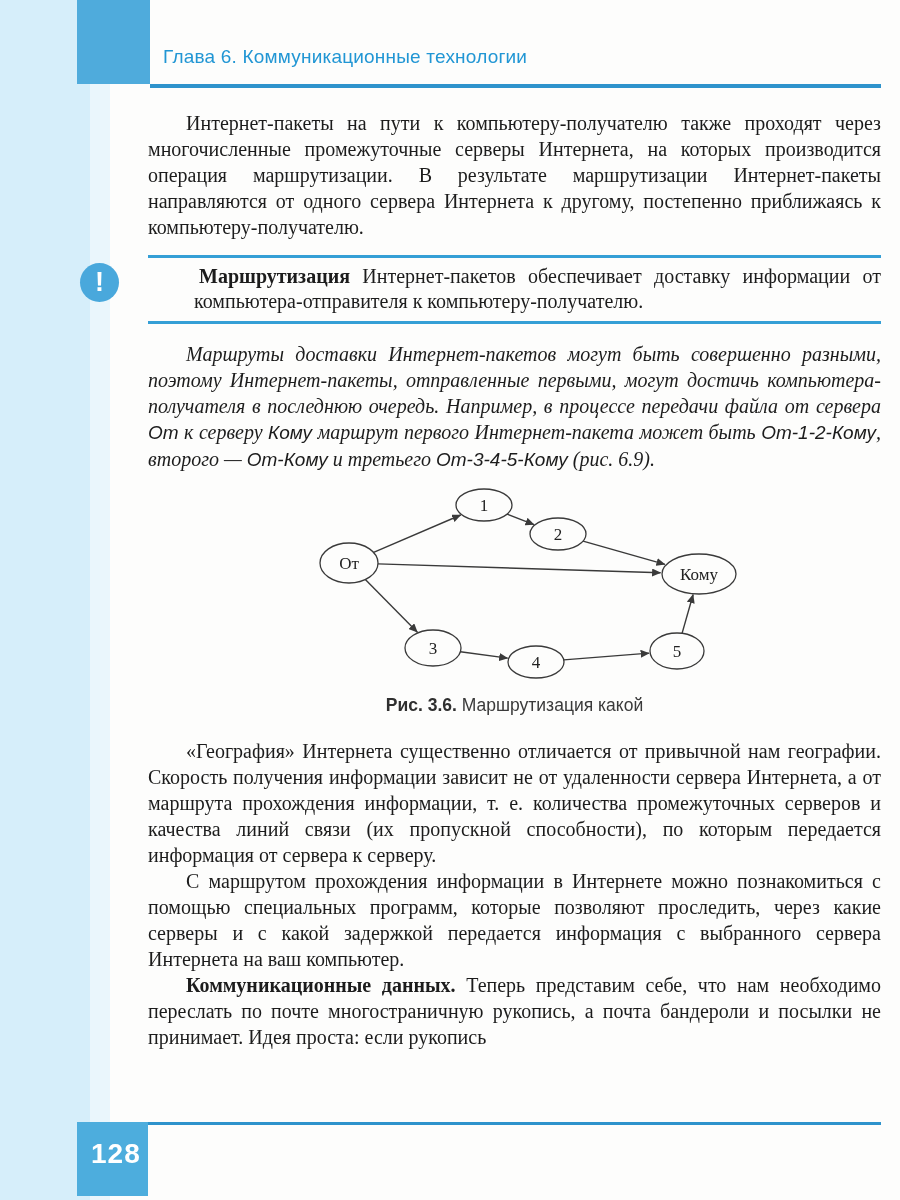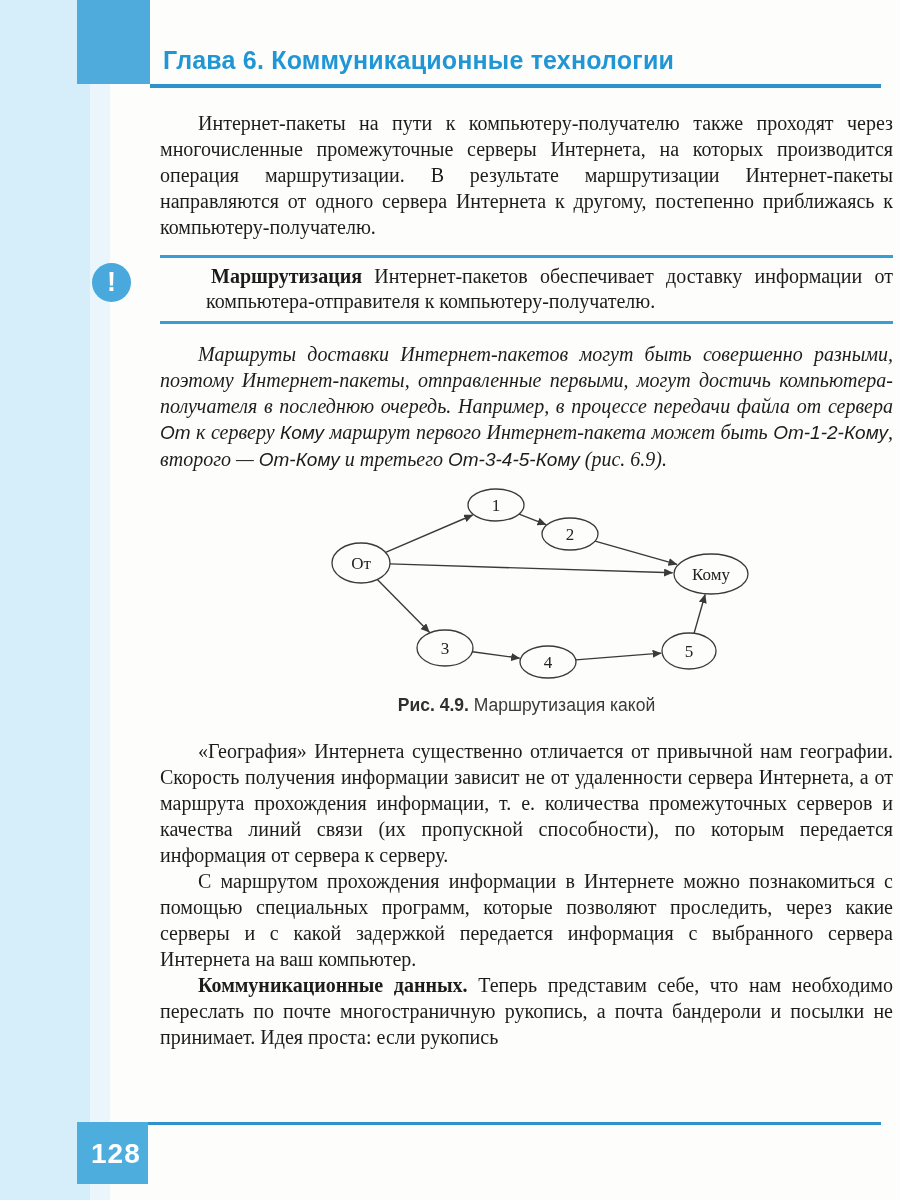--- a/index.html
+++ b/index.html
@@ -6,25 +6,25 @@
   .page{
     position:relative;width:900px;height:1200px;margin:0 auto;
     background:#fdfdfc;overflow:hidden;
     font-family:"Liberation Serif", serif;color:#1c1c1c;
   }
   .left-strip{position:absolute;left:0;top:0;width:90px;height:1200px;background:#d6eefa;}
   .left-strip-fade{position:absolute;left:90px;top:0;width:20px;height:1200px;background:#eaf6fc;}
   .header-square{position:absolute;left:77px;top:0;width:73px;height:84px;background:#4fabdc;}
   .page-title{
     position:absolute;left:163px;top:46px;width:720px;
-    font-family:"Liberation Sans", sans-serif;font-weight:bold;
-    font-size:25px;color:#2196d4;letter-spacing:.2px;
+    font-family:"Liberation Sans", sans-serif;font-weight:normal;
+    font-size:19px;color:#2196d4;letter-spacing:.2px;
   }
   .header-rule{position:absolute;left:150px;top:84px;width:731px;height:4px;background:#2e93cc;}
-  .text-col{position:absolute;left:160px;top:110px;width:733px;}
+  .text-col{position:absolute;left:148px;top:110px;width:733px;}
   .text-col p{
     margin:0;font-size:20px;line-height:26px;text-align:justify;text-indent:38px;
   }
   .run-b{font-weight:bold;}
   .run-s{font-family:"Liberation Sans", sans-serif;font-size:19px;}
   .def-box{
     position:relative;margin-top:15px;
     border-top:3px solid #359fd6;border-bottom:3px solid #359fd6;
     padding:6px 0 7px 46px;
   }
@@ -39,21 +39,21 @@
   .figure-wrap{position:relative;height:208px;margin-top:6px;}
   .figure-wrap svg{position:absolute;left:145px;top:0;}
   .fig-caption{
     margin-top:8px;text-align:center;
     font-family:"Liberation Sans", sans-serif;font-size:17.5px;color:#3a3a3a;
   }
   .fig-caption .cap-label{font-weight:bold;color:#2f2f2f;}
   .p3{margin-top:22px !important;}
   .footer-rule{position:absolute;left:148px;top:1122px;width:733px;height:3px;background:#2e93cc;}
   .footer-square{
-    position:absolute;left:77px;top:1122px;width:71px;height:62px;background:#4daddd;
+    position:absolute;left:77px;top:1122px;width:71px;height:74px;background:#4daddd;
     color:#ffffff;font-family:"Liberation Sans", sans-serif;font-weight:bold;font-size:28px;
     padding:0;display:flex;align-items:flex-start;justify-content:flex-start;
   }
   .footer-square span{margin:16px 0 0 14px;letter-spacing:1px;}
 </style>
 </head>
 <body>
 
 <div class="page">
   <div class="left-strip"></div>
@@ -100,21 +100,21 @@
           <line x1="214.09136822774147" y1="35.04931998114193" x2="240.98497704314886" y2="45.588707219612395" stroke="#3a3a3a" stroke-width="1.4" marker-end="url(#arr)"></line>
           <line x1="290.07943395183264" y1="62.1147330359809" x2="371.9274026770685" y2="85.33401494384923" stroke="#3a3a3a" stroke-width="1.4" marker-end="url(#arr)"></line>
           <line x1="84.9699338729114" y1="84.9104836360058" x2="367.58487813832284" y2="93.792667598633" stroke="#3a3a3a" stroke-width="1.4" marker-end="url(#arr)"></line>
           <line x1="72.33224277264037" y1="100.52667423421943" x2="124.38490110439973" y2="153.19900706992829" stroke="#3a3a3a" stroke-width="1.4" marker-end="url(#arr)"></line>
           <line x1="167.39436689390524" y1="172.7235061797541" x2="214.67040814520402" y2="179.14937586439666" stroke="#3a3a3a" stroke-width="1.4" marker-end="url(#arr)"></line>
           <line x1="270.74264570773494" y1="180.83568012209162" x2="356.11031109585815" y2="174.17579133294723" stroke="#3a3a3a" stroke-width="1.4" marker-end="url(#arr)"></line>
           <line x1="389.05202691302986" y1="154.31790580439545" x2="400.1267734988149" y2="115.55629275414799" stroke="#3a3a3a" stroke-width="1.4" marker-end="url(#arr)"></line>
         </svg>
     </div>
     <div class="fig-caption">
-      <span class="cap-label">Рис. 4.9.</span><span> Маршрутизация какой</span>
+      <span class="cap-label">Рис. 3.6.</span><span> Маршрутизация какой</span>
     </div>
 
     <p class="p3"><span>«География» Интернета существенно отличается от привычной нам географии. Скорость получения информации зависит не от удаленности сервера Интернета, а от маршрута прохождения информации, т. е. количества промежуточных серверов и качества линий связи (их пропускной способности), по которым передается информация от сервера к серверу.</span></p>
     <p><span>С маршрутом прохождения информации в Интернете можно познакомиться с помощью специальных программ, которые позволяют проследить, через какие серверы и с какой задержкой передается информация с выбранного сервера Интернета на ваш компьютер.</span></p>
     <p><span class="run-b">Коммуникационные данных.</span><span> Теперь представим себе, что нам необходимо переслать по почте многостраничную рукопись, а почта бандероли и посылки не принимает. Идея проста: если рукопись</span></p>
   </div>
 
   <div class="footer-rule"></div>
   <div class="footer-square">
     <span>128</span>

